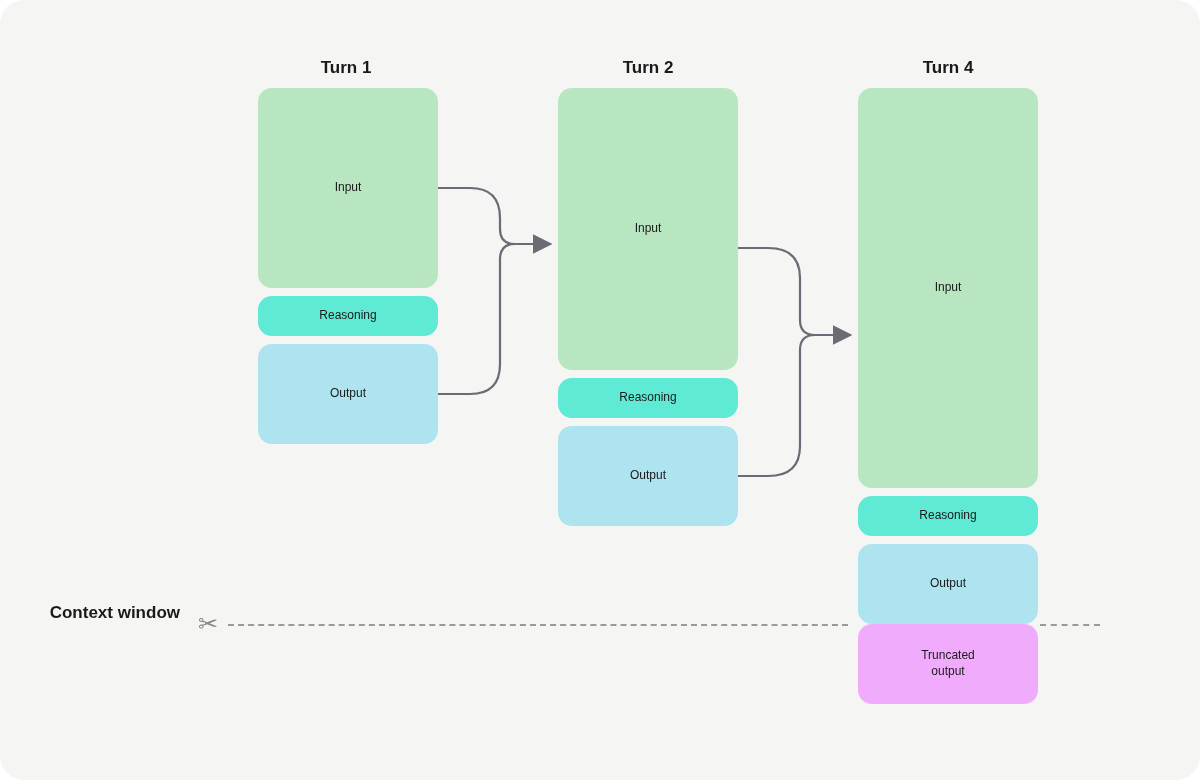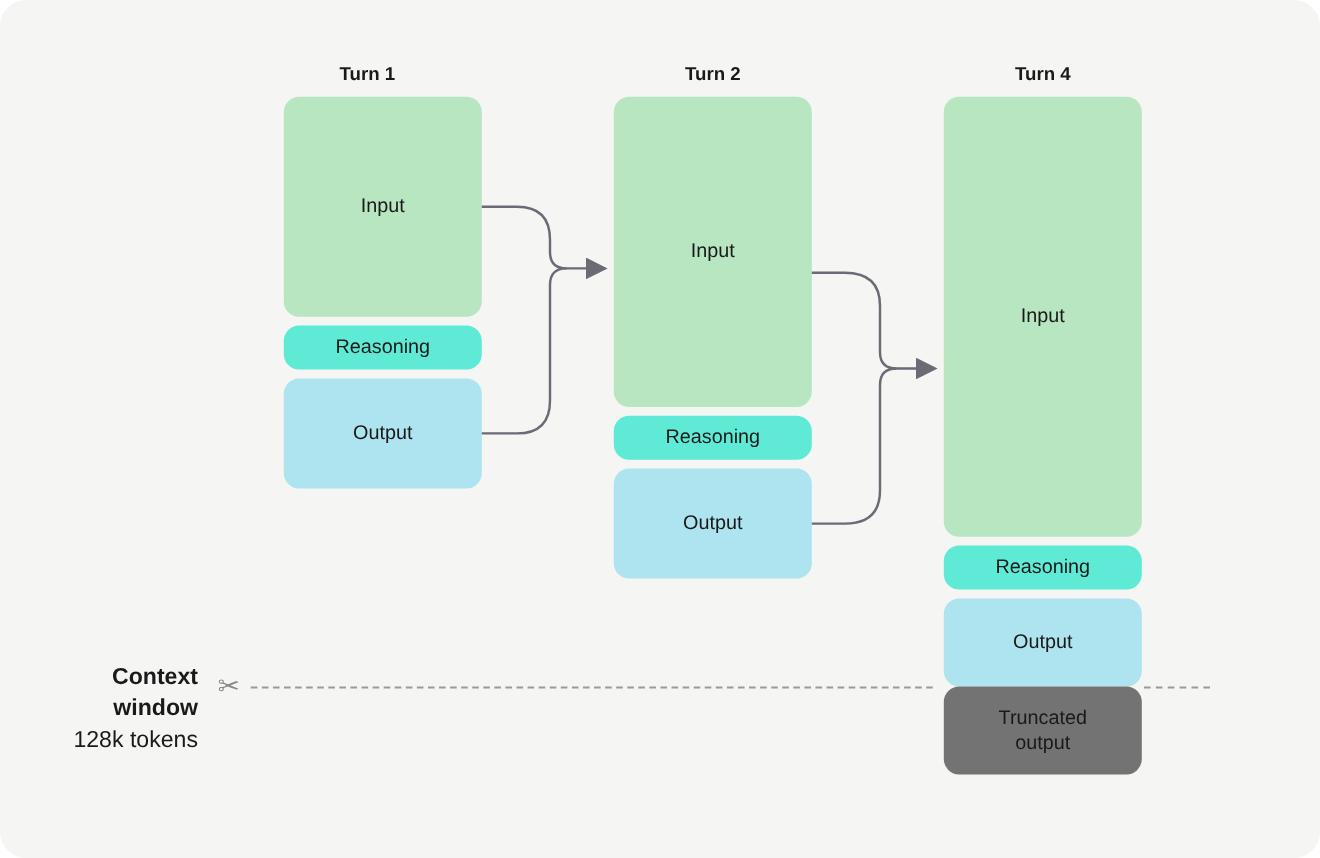--- a/index.html
+++ b/index.html
@@ -23,32 +23,32 @@
       font-weight: 600;
       color: #1a1a1a;
       text-align: center;
     }
     .block {
       position: absolute;
       border-radius: 14px;
       display: flex;
       align-items: center;
       justify-content: center;
-      font-size: 18px;
+      font-size: 12px;
       color: #1a1a1a;
       text-align: center;
       line-height: 1.3;
     }
     .input-block { background: #b7e6c0; }
     .reasoning-block { background: #5eead4; }
     .output-block { background: #aee3f0; }
-    .truncated-block { background: #737373; }
+    .truncated-block { background: #f0abfc; }
     .context-label {
       position: absolute;
-      font-size: 21px;
+      font-size: 17px;
       color: #1a1a1a;
       text-align: right;
       line-height: 1.35;
       padding-left: 43px;
     }
     .context-title { font-weight: 600; }
     .context-sub { font-weight: 400; }
     .dashed-line {
       position: absolute;
       border-top: 2px dashed #9a9a9a;
@@ -65,41 +65,40 @@
       top: 0;
       left: 0;
       pointer-events: none;
     }
   </style>
 </head>
 <body>
 
 <div class="frame">
 
-  <div class="col-header" style="left:244px; top:58px; width:180px;">Turn 1</div>
+  <div class="col-header" style="left:256px; top:58px; width:180px;">Turn 1</div>
   <div class="col-header" style="left:558px; top:58px; width:180px;">Turn 2</div>
   <div class="col-header" style="left:858px; top:58px; width:180px;">Turn 4</div>
 
   <div class="block input-block" style="left:258px; top:88px; width:180px; height:200px;">Input</div>
   <div class="block reasoning-block" style="left:258px; top:296px; width:180px; height:40px;">Reasoning</div>
   <div class="block output-block" style="left:258px; top:344px; width:180px; height:100px;">Output</div>
 
   <div class="block input-block" style="left:558px; top:88px; width:180px; height:282px;">Input</div>
   <div class="block reasoning-block" style="left:558px; top:378px; width:180px; height:40px;">Reasoning</div>
   <div class="block output-block" style="left:558px; top:426px; width:180px; height:100px;">Output</div>
 
   <div class="block input-block" style="left:858px; top:88px; width:180px; height:400px;">Input</div>
   <div class="block reasoning-block" style="left:858px; top:496px; width:180px; height:40px;">Reasoning</div>
   <div class="block output-block" style="left:858px; top:544px; width:180px; height:80px;">Output</div>
   <div class="block truncated-block" style="left:858px; top:624px; width:180px; height:80px; white-space:pre-line;"><span>Truncated
 output</span></div>
 
   <div class="context-label" style="top:602px; width:180px; left:0;">
     <div class="context-title">Context window</div>
-    <div class="context-sub">128k tokens</div>
   </div>
 
   <div class="scissors" style="left:198px; top:624px;">✂</div>
 
   <div class="dashed-line" style="left:228px; top:624px; width:620px;"></div>
   <div class="dashed-line" style="left:1040px; top:624px; width:60px;"></div>
 
   <svg class="arrows" width="1200" height="780">
     <defs>
       <marker id="arrowhead" markerWidth="9" markerHeight="9" refX="7" refY="4.5" orient="auto">

